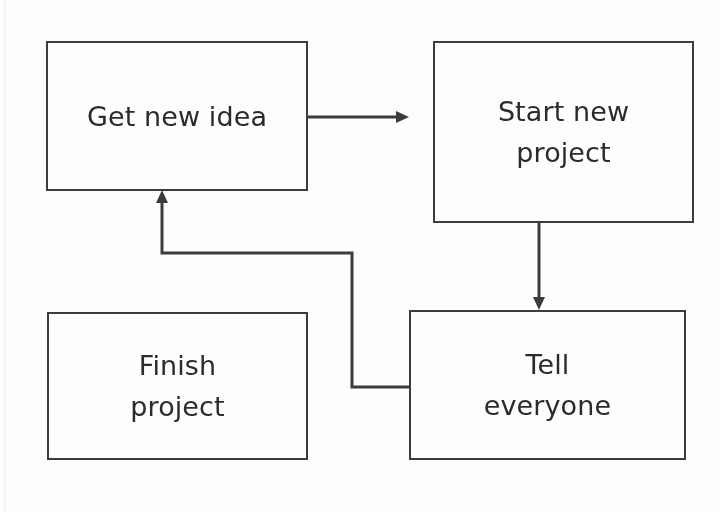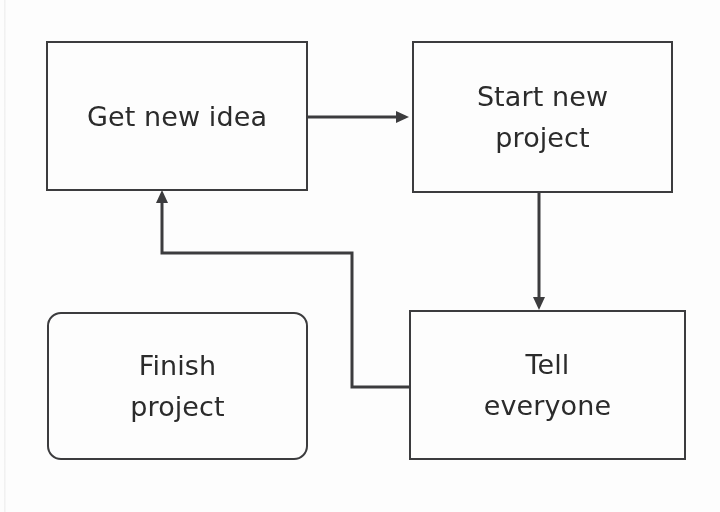--- a/index.html
+++ b/index.html
@@ -88,26 +88,26 @@
     <g>
       <path class="edge-path" d="M 409 387 L 352 387 L 352 253 L 162 253 L 162 199"></path>
       <polygon class="arrow-head" points="162,190 156,203 168,203"></polygon>
     </g>
   </svg>
 
   <div class="node" style="left:46px; top:41px; width:262px; height:150px;">
     <span class="node-label">Get new idea</span>
   </div>
 
-  <div class="node" style="left:412px; top:41px; width:261px; height:152px;align-items:center;">
+  <div class="node" style="left:433px; top:41px; width:261px; height:182px;align-items:center;">
     <span class="node-label">Start new
 project</span>
   </div>
 
-  <div class="node" style="left:47px; top:312px; width:261px; height:148px;border-radius:14px;">
+  <div class="node" style="left:47px; top:312px; width:261px; height:148px;">
     <span class="node-label">Finish
 project</span>
   </div>
 
   <div class="node" style="left:409px; top:310px; width:277px; height:150px;">
     <span class="node-label">Tell
 everyone</span>
   </div>
 
 </div>

